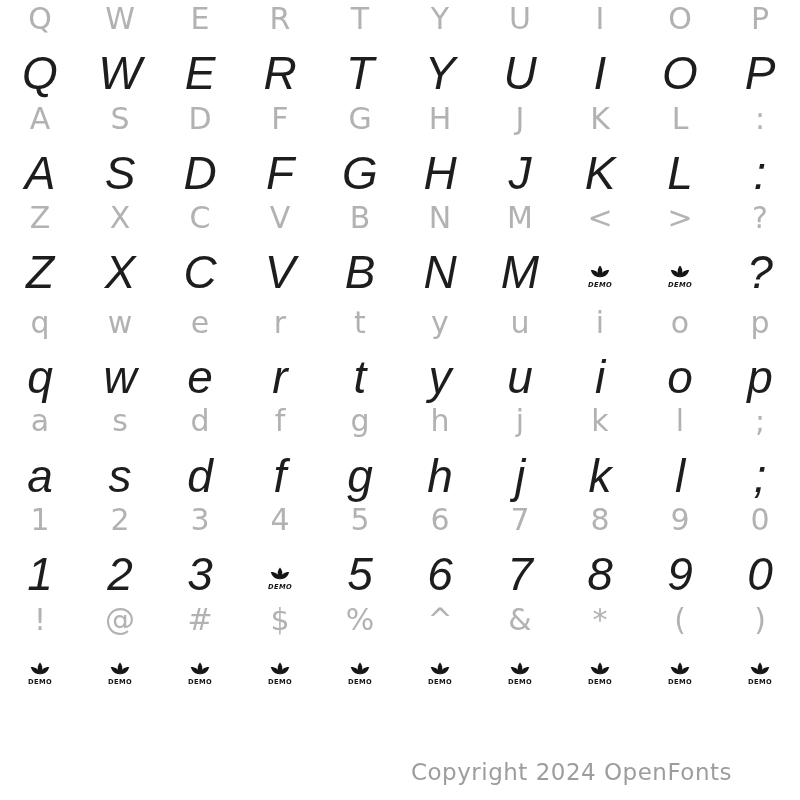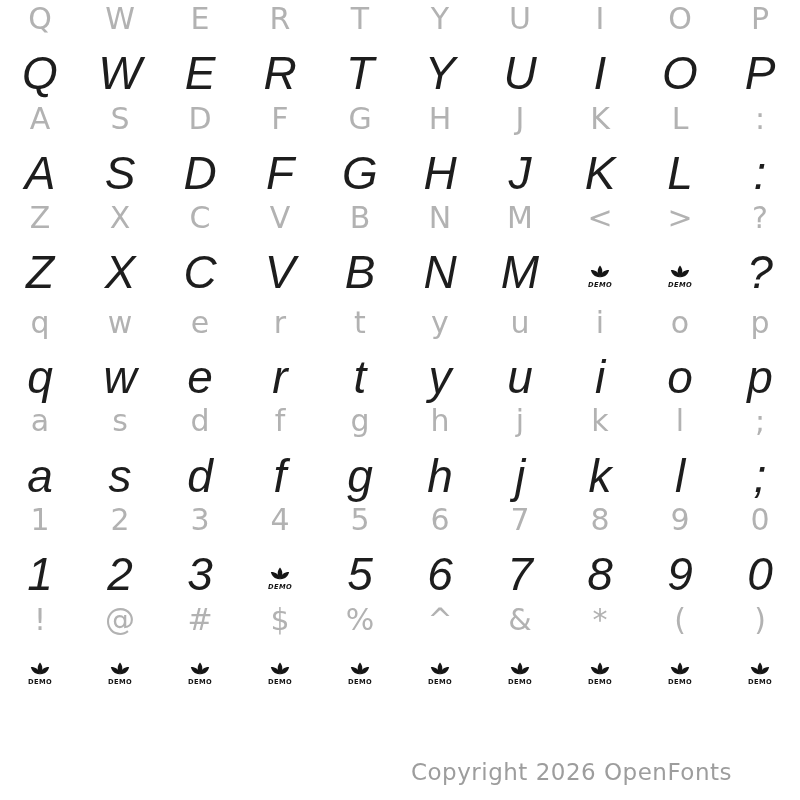--- a/index.html
+++ b/index.html
@@ -282,14 +282,14 @@
               <text x="12" y="20.5" text-anchor="middle" font-family="DejaVu Sans, sans-serif" font-size="6.2" font-weight="700" letter-spacing="0.3" fill="#151515">DEMO</text>
             </svg></span></span>
         <span class="cell"><span class="demo-icon"><svg viewBox="0 0 24 24" width="26" height="26">
               <path d="M12 0.5 C14.6 3.6 15.1 7.6 12 11.2 C8.9 7.6 9.4 3.6 12 0.5 Z" fill="#151515" transform="rotate(-52 12 11.2)"></path>
               <path d="M12 0.5 C14.6 3.6 15.1 7.6 12 11.2 C8.9 7.6 9.4 3.6 12 0.5 Z" fill="#151515" transform="rotate(0 12 11.2)"></path>
               <path d="M12 0.5 C14.6 3.6 15.1 7.6 12 11.2 C8.9 7.6 9.4 3.6 12 0.5 Z" fill="#151515" transform="rotate(52 12 11.2)"></path>
               <text x="12" y="20.5" text-anchor="middle" font-family="DejaVu Sans, sans-serif" font-size="6.2" font-weight="700" letter-spacing="0.3" fill="#151515">DEMO</text>
             </svg></span></span>
       </div>
     </div>
-  <div class="copyright">Copyright 2026 OpenFonts</div>
+  <div class="copyright">Copyright 2024 OpenFonts</div>
 </div>
 
 </body></html>

